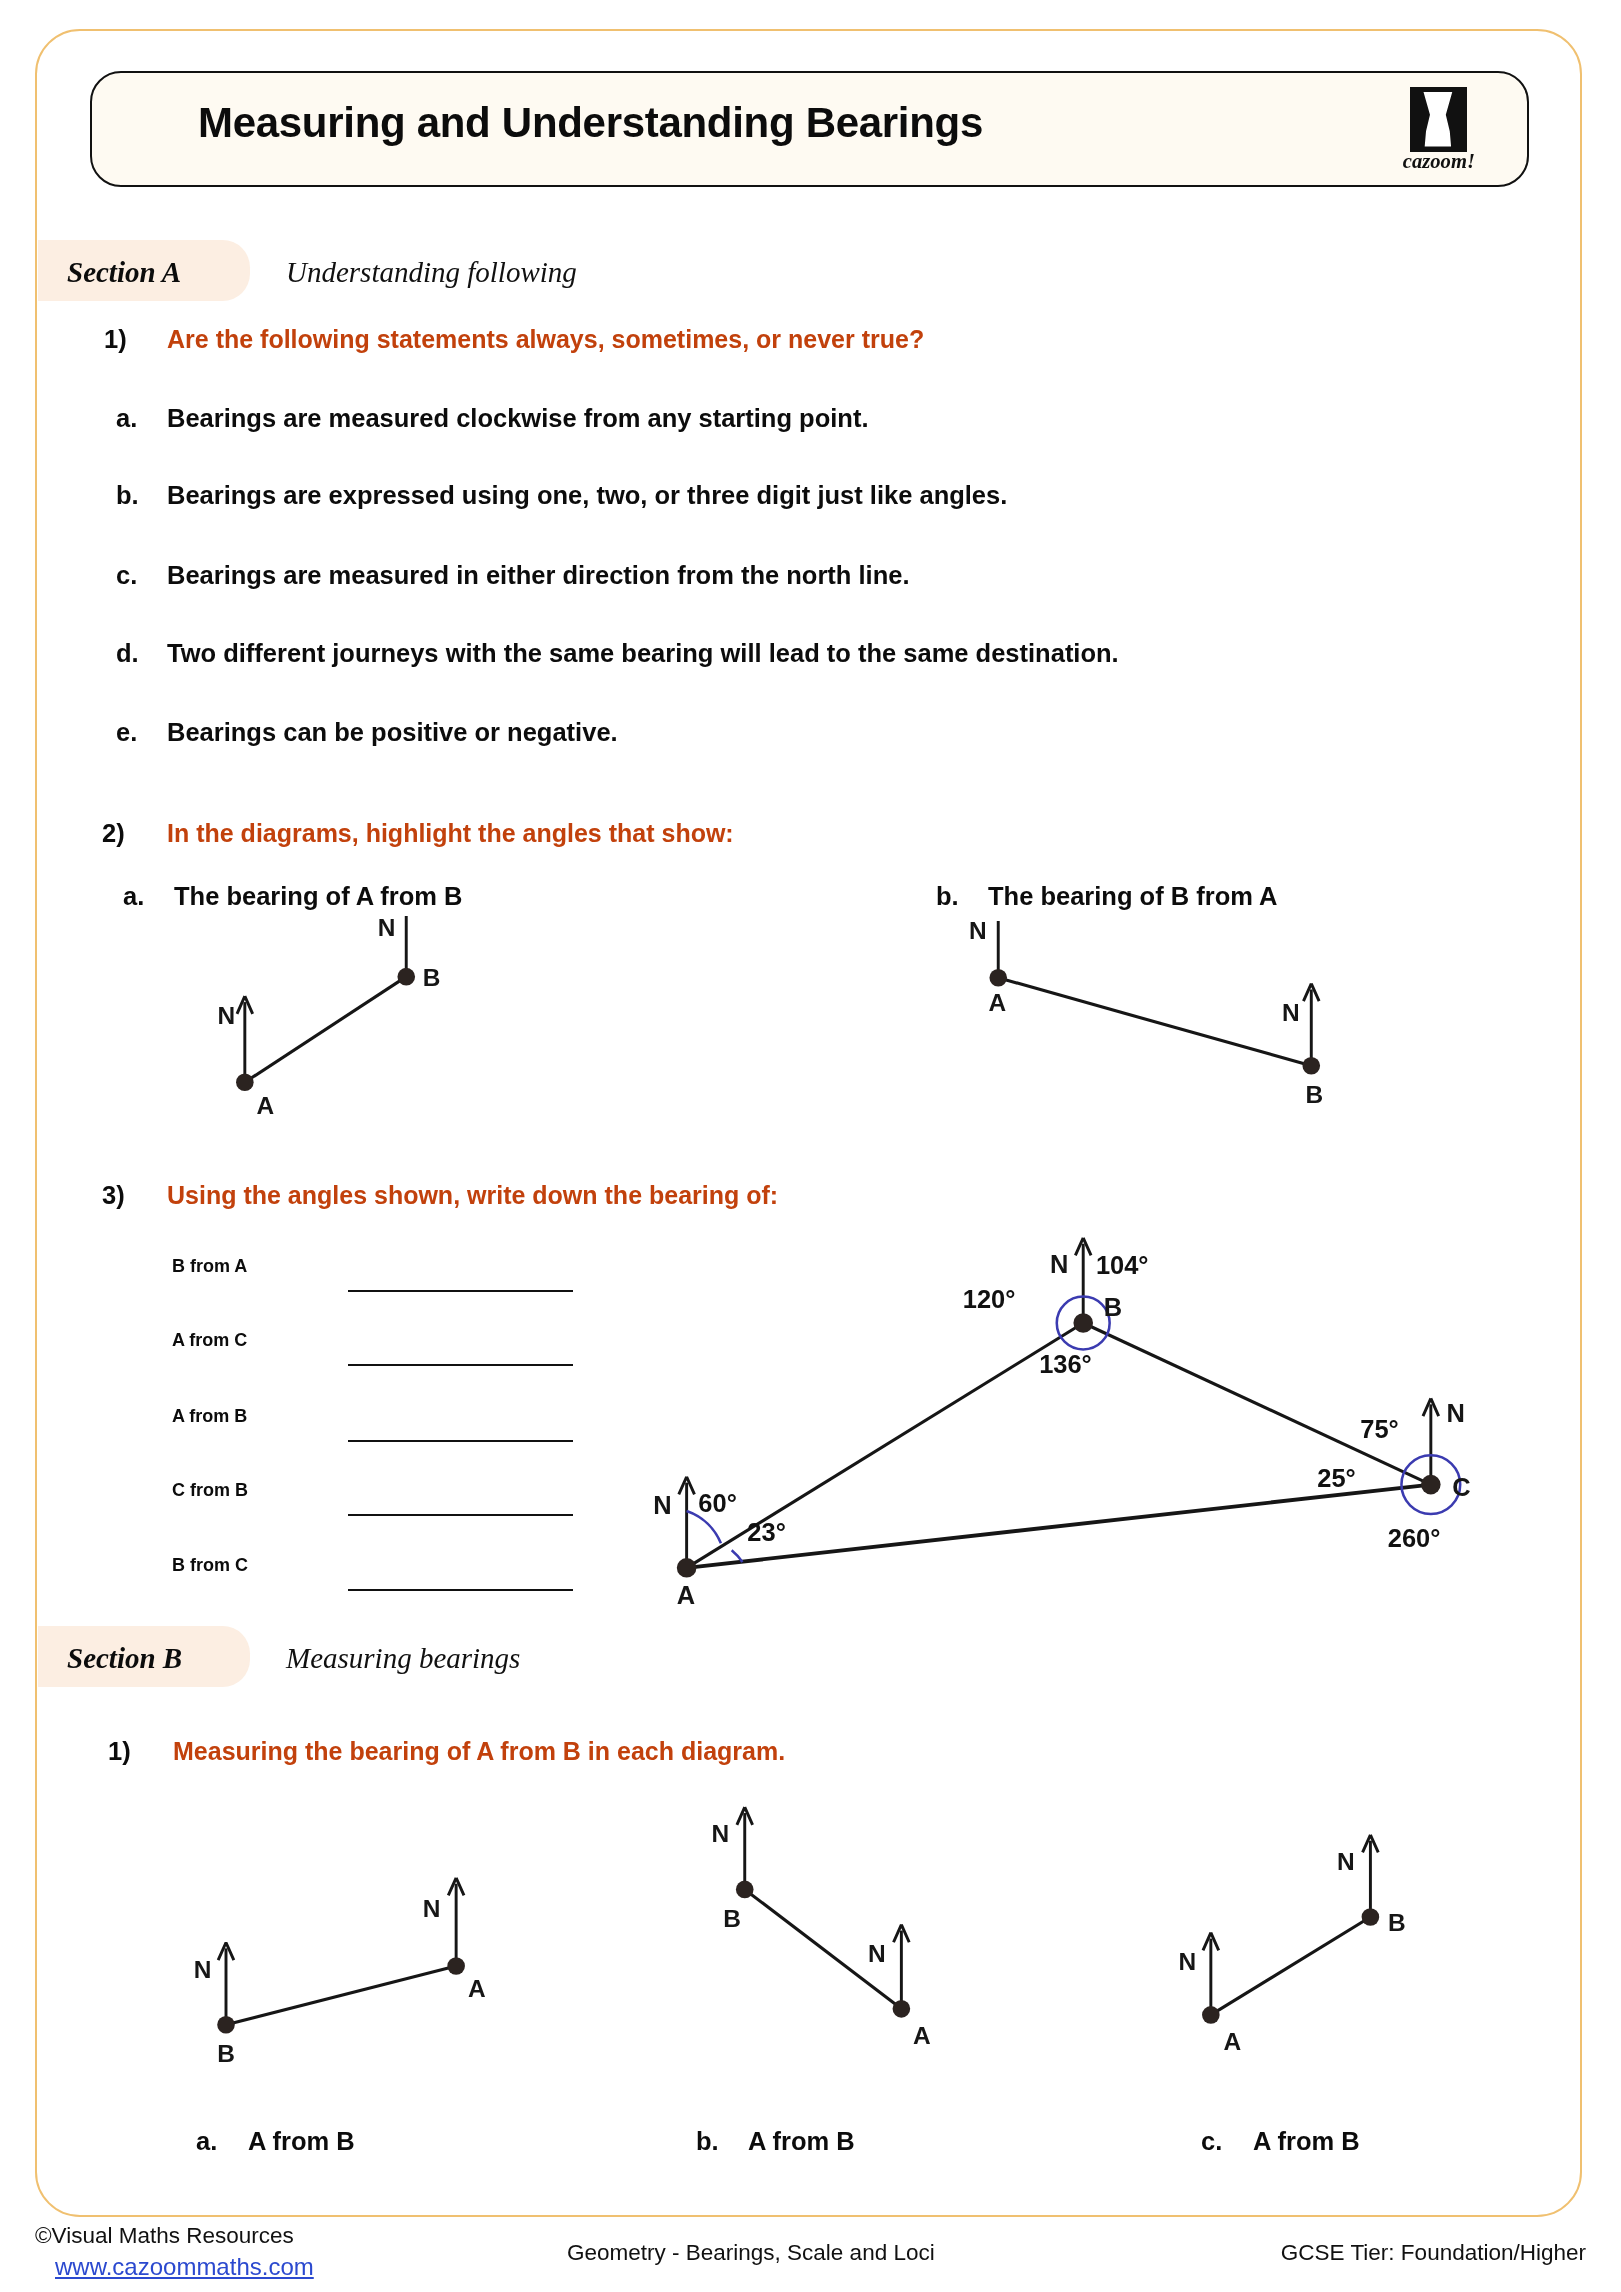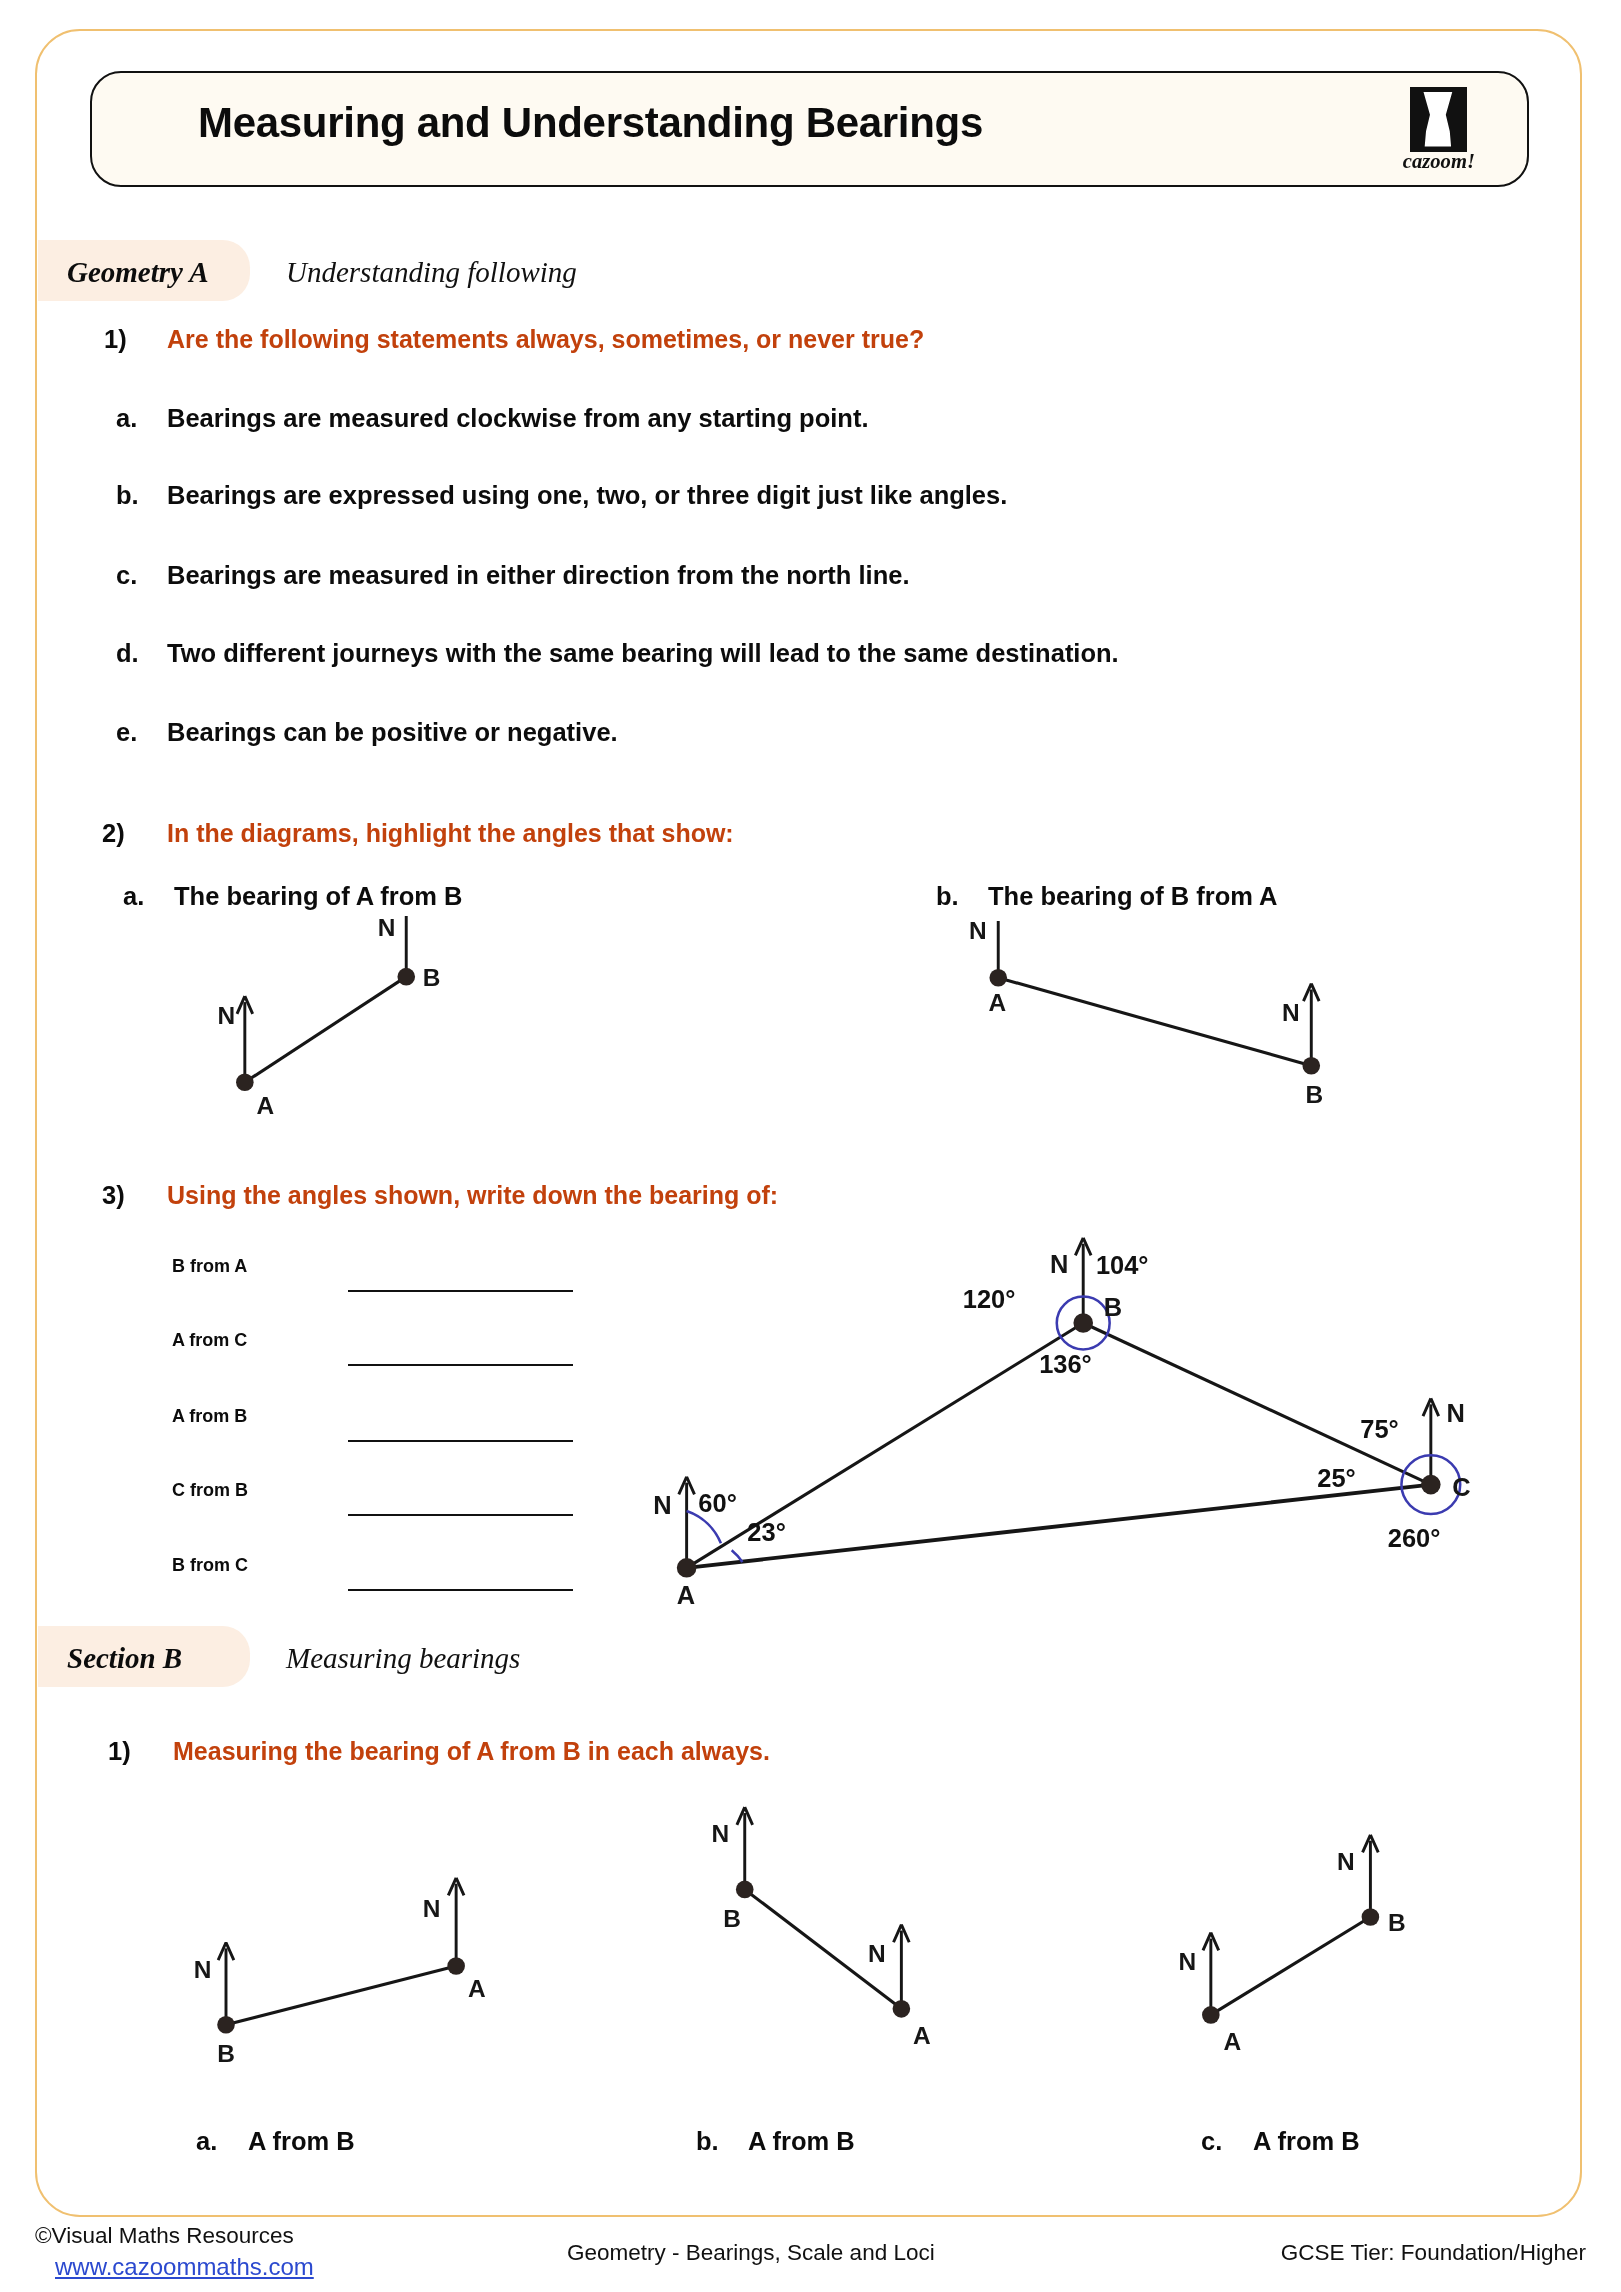--- a/index.html
+++ b/index.html
@@ -217,21 +217,21 @@
   <div class="title-text">Measuring and Understanding Bearings</div>
   <div class="logo">
     <div class="logo-mark">
       <div class="logo-glass"></div>
     </div>
     <div class="logo-word">cazoom!</div>
   </div>
 </div>
 
 <div class="section-banner" style="top:240px;"></div>
-<div class="section-name" style="top:256px;">Geometry A</div>
+<div class="section-name" style="top:256px;">Section A</div>
 <div class="section-sub" style="top:256px;">Understanding following</div>
 
 <div class="qnum" style="left:104px; top:325px;">1)</div>
 <div class="qtext" style="left:167px; top:325px;">Are the following statements always, sometimes, or never true?</div>
 
 <div class="sub-letter" style="left:116px; top:404px;">a.</div>
 <div class="sub-text" style="left:167px; top:404px;">Bearings are measured clockwise from any starting point.</div>
 
 <div class="sub-letter" style="left:116px; top:481px;">b.</div>
 <div class="sub-text" style="left:167px; top:481px;">Bearings are expressed using one, two, or three digit just like angles.</div>
@@ -350,21 +350,21 @@
     <circle cx="810" cy="260" r="10" fill="#2b2320"></circle>
     <text class="dlabel" x="832" y="272" font-size="26">C</text>
   </svg>
 </div>
 
 <div class="section-banner" style="top:1626px;"></div>
 <div class="section-name" style="top:1642px;">Section B</div>
 <div class="section-sub" style="top:1642px;">Measuring bearings</div>
 
 <div class="qnum" style="left:108px; top:1737px;">1)</div>
-<div class="qtext" style="left:173px; top:1737px;">Measuring the bearing of A from B in each always.</div>
+<div class="qtext" style="left:173px; top:1737px;">Measuring the bearing of A from B in each diagram.</div>
 
 <div class="diagram" style="left:162px; top:1823px;">
   <svg width="412" height="284" viewBox="0 0 420 290" xmlns="http://www.w3.org/2000/svg">
 
     <line x1="65" y1="206" x2="65" y2="128" stroke="#161616" stroke-width="3"></line>
     <path d="M65 122 L57 140 M65 122 L73 140" stroke="#161616" stroke-width="3" fill="none"></path>
     <text class="dlabel" x="32" y="158" font-size="25">N</text>
 
     <line x1="300" y1="146" x2="300" y2="62" stroke="#161616" stroke-width="3"></line>
     <path d="M300 56 L292 74 M300 56 L308 74" stroke="#161616" stroke-width="3" fill="none"></path>

